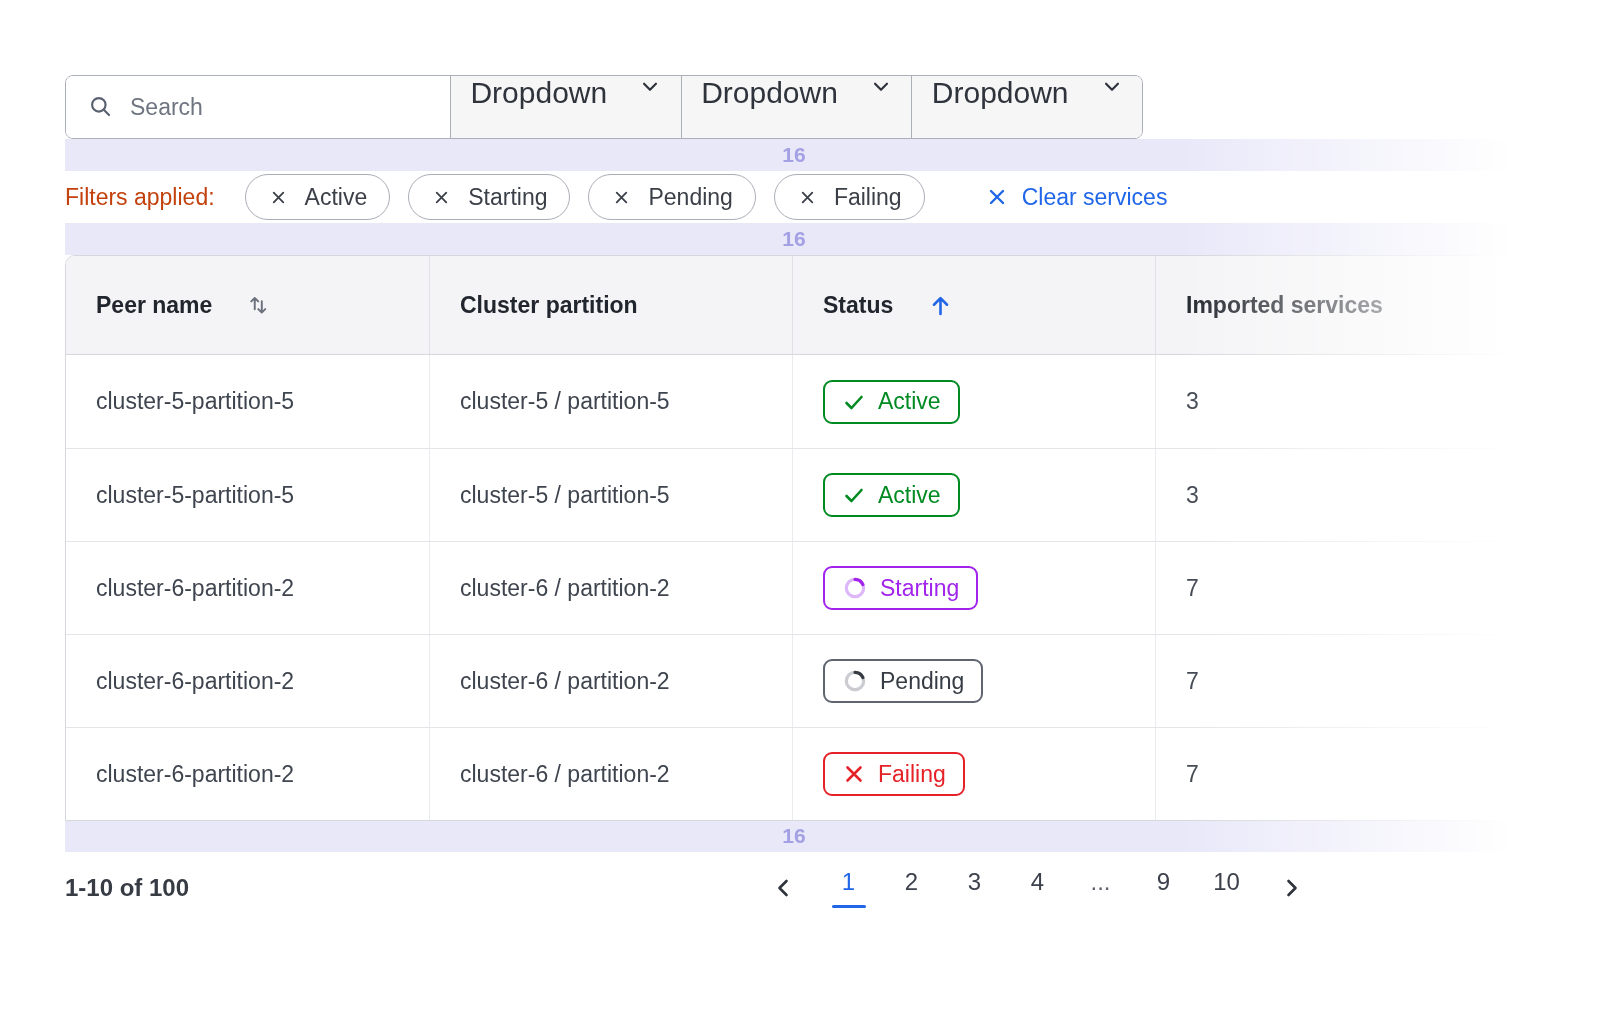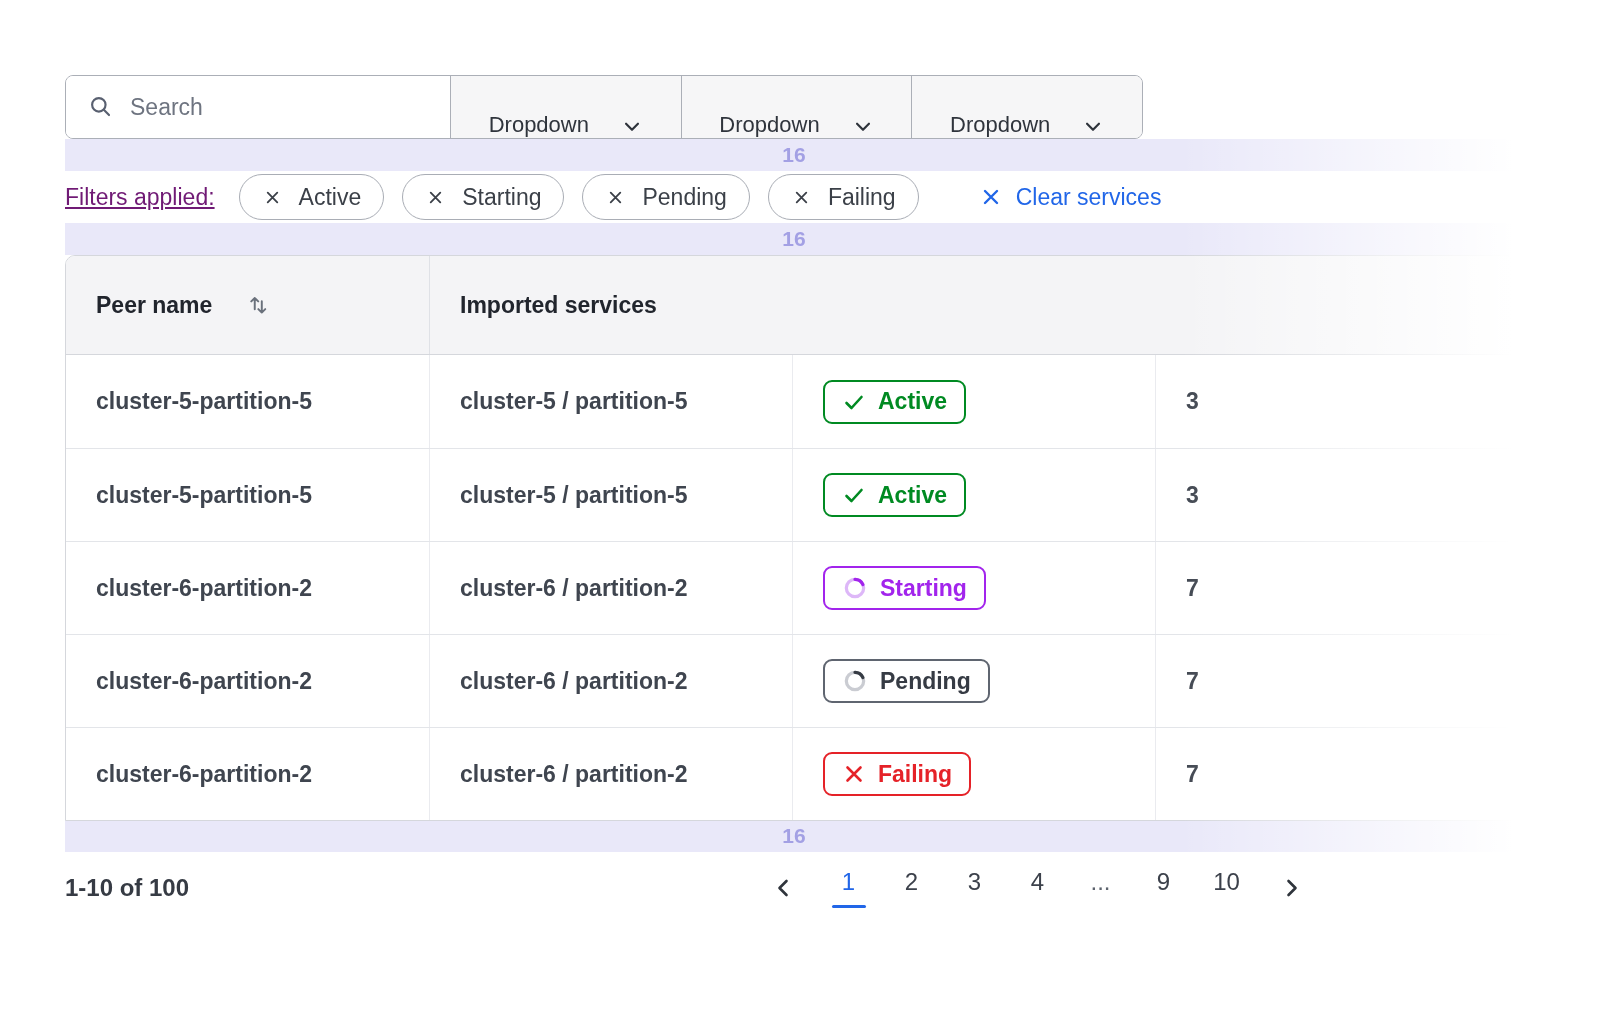--- a/index.html
+++ b/index.html
@@ -8,47 +8,47 @@
   .canvas { position:relative; width:1618px; height:1010px; background:#fff; overflow:hidden; }
 
   
   .toolbar { position:absolute; left:65px; top:75px; width:1078px; height:64px;
     display:flex; border:1.5px solid #abafb7; border-radius:8px; background:#fff; overflow:hidden; }
   .search-seg { flex:0 0 384px; display:flex; align-items:center; gap:16px; padding:0 14px 0 22px; background:#fff; }
   .search-seg svg { flex:0 0 auto; }
   .search-input { flex:1; border:none; outline:none; background:transparent; font-size:23px; color:#a16207;
     font-family:"Liberation Sans", sans-serif; min-width:0; }
   .search-input::placeholder { color:#6e7480; }
-  .dd-seg { flex:1; background:#f6f6f7; border-left:1.5px solid #abafb7; display:flex; align-items:flex-end;
-    justify-content:center; gap:32px; font-size:22px; color:#2f343c; cursor:pointer; }
+  .dd-seg { flex:1; background:#f6f6f7; border-left:1.5px solid #abafb7; display:flex; align-items:flex-start;
+    justify-content:center; gap:32px; font-size:30px; color:#2f343c; cursor:pointer; }
 
   
   .gapbar { position:absolute; left:65px; width:1458px; height:32px; background:#e9e8f9;
     text-align:center; font-size:21px; line-height:31px; color:#a3a0e4;font-weight:bold; }
   .gapbar.g1 { top:139px; } .gapbar.g2 { top:223px; } .gapbar.g3 { top:820px; }
 
   
   .filters { position:absolute; left:65px; top:171px; height:52px; display:flex; align-items:center; }
-  .filters-label { font-size:23px; color:#701a75; margin-right:24px;text-decoration:underline; }
+  .filters-label { font-size:23px; color:#c2410c; margin-right:30px; }
   .chip { display:inline-flex; align-items:center; gap:16px; height:46px; padding:0 22px;
     border:1.5px solid #a9adb5; border-radius:24px; background:#fff; font-size:23px; color:#3b4048;
     margin-right:18px; cursor:pointer; }
   .clear-filters { display:inline-flex; align-items:center; gap:13px; margin-left:42px;
     color:#2166e8; font-size:23px; cursor:pointer; }
 
   
   .table { position:absolute; left:65px; top:255px; width:1458px; background:#fff;
     border:1.5px solid #d5d7dc; border-radius:10px 10px 0 0; }
   .thead { display:flex; height:99px; background:#f4f4f6; border-radius:9px 9px 0 0;
     border-bottom:1.5px solid #d5d7dc; }
   .th { flex:0 0 363px; display:flex; align-items:center; gap:34px; padding-left:30px;
     font-weight:700; font-size:23px; color:#21252d; border-left:1.5px solid #dfe1e6; }
   .th:first-child { border-left:none; }
   .th:last-child { flex:1 1 auto; }
-  .tr { display:flex; height:93px;font-weight:bold; }
+  .tr { display:flex; height:93px; }
   .tr + .tr { border-top:1.5px solid #e3e5e9; }
   .td { flex:0 0 363px; display:flex; align-items:center; padding-left:30px;
     font-size:23px; color:#3f454f; border-left:1.5px solid #eaebef; }
   .td:first-child { border-left:none; }
   .td:last-child { flex:1 1 auto; }
 
   
   .badge { display:inline-flex; align-items:center; gap:12px; height:44px; padding:0 17px;
     border-radius:9px; border:2px solid; background:#fff; font-size:23px; }
   .badge.active   { color:#008a22; border-color:#008a22; }
@@ -149,20 +149,29 @@
   <div class="table">
     <div class="thead">
       <div class="th">
         <span>Peer name</span>
         <svg width="24" height="26" viewBox="0 0 22 24" fill="none">
           <path d="M8 16 V5.5 M8 5.5 L4.8 8.7 M8 5.5 L11.2 8.7" stroke="#6a717c" stroke-width="1.8" stroke-linecap="round" stroke-linejoin="round"></path>
           <path d="M14.5 8.5 V19 M14.5 19 L11.3 15.8 M14.5 19 L17.7 15.8" stroke="#6a717c" stroke-width="1.8" stroke-linecap="round" stroke-linejoin="round"></path>
         </svg>
       </div>
       <div class="th">
+        <span>Cluster partition</span>
+      </div>
+      <div class="th">
+        <span>Status</span>
+        <svg width="27" height="27" viewBox="0 0 24 24" fill="none">
+          <path d="M12 19.5 V5.5 M12 5.5 L6.2 11.3 M12 5.5 L17.8 11.3" stroke="#2166e8" stroke-width="2.3" stroke-linecap="round" stroke-linejoin="round"></path>
+        </svg>
+      </div>
+      <div class="th">
         <span>Imported services</span>
       </div>
     </div>
 
     <div class="tr">
       <div class="td">cluster-5-partition-5</div>
       <div class="td">cluster-5 / partition-5</div>
       <div class="td">
         <span class="badge active">
           <svg width="24" height="24" viewBox="0 0 24 24" fill="none">

